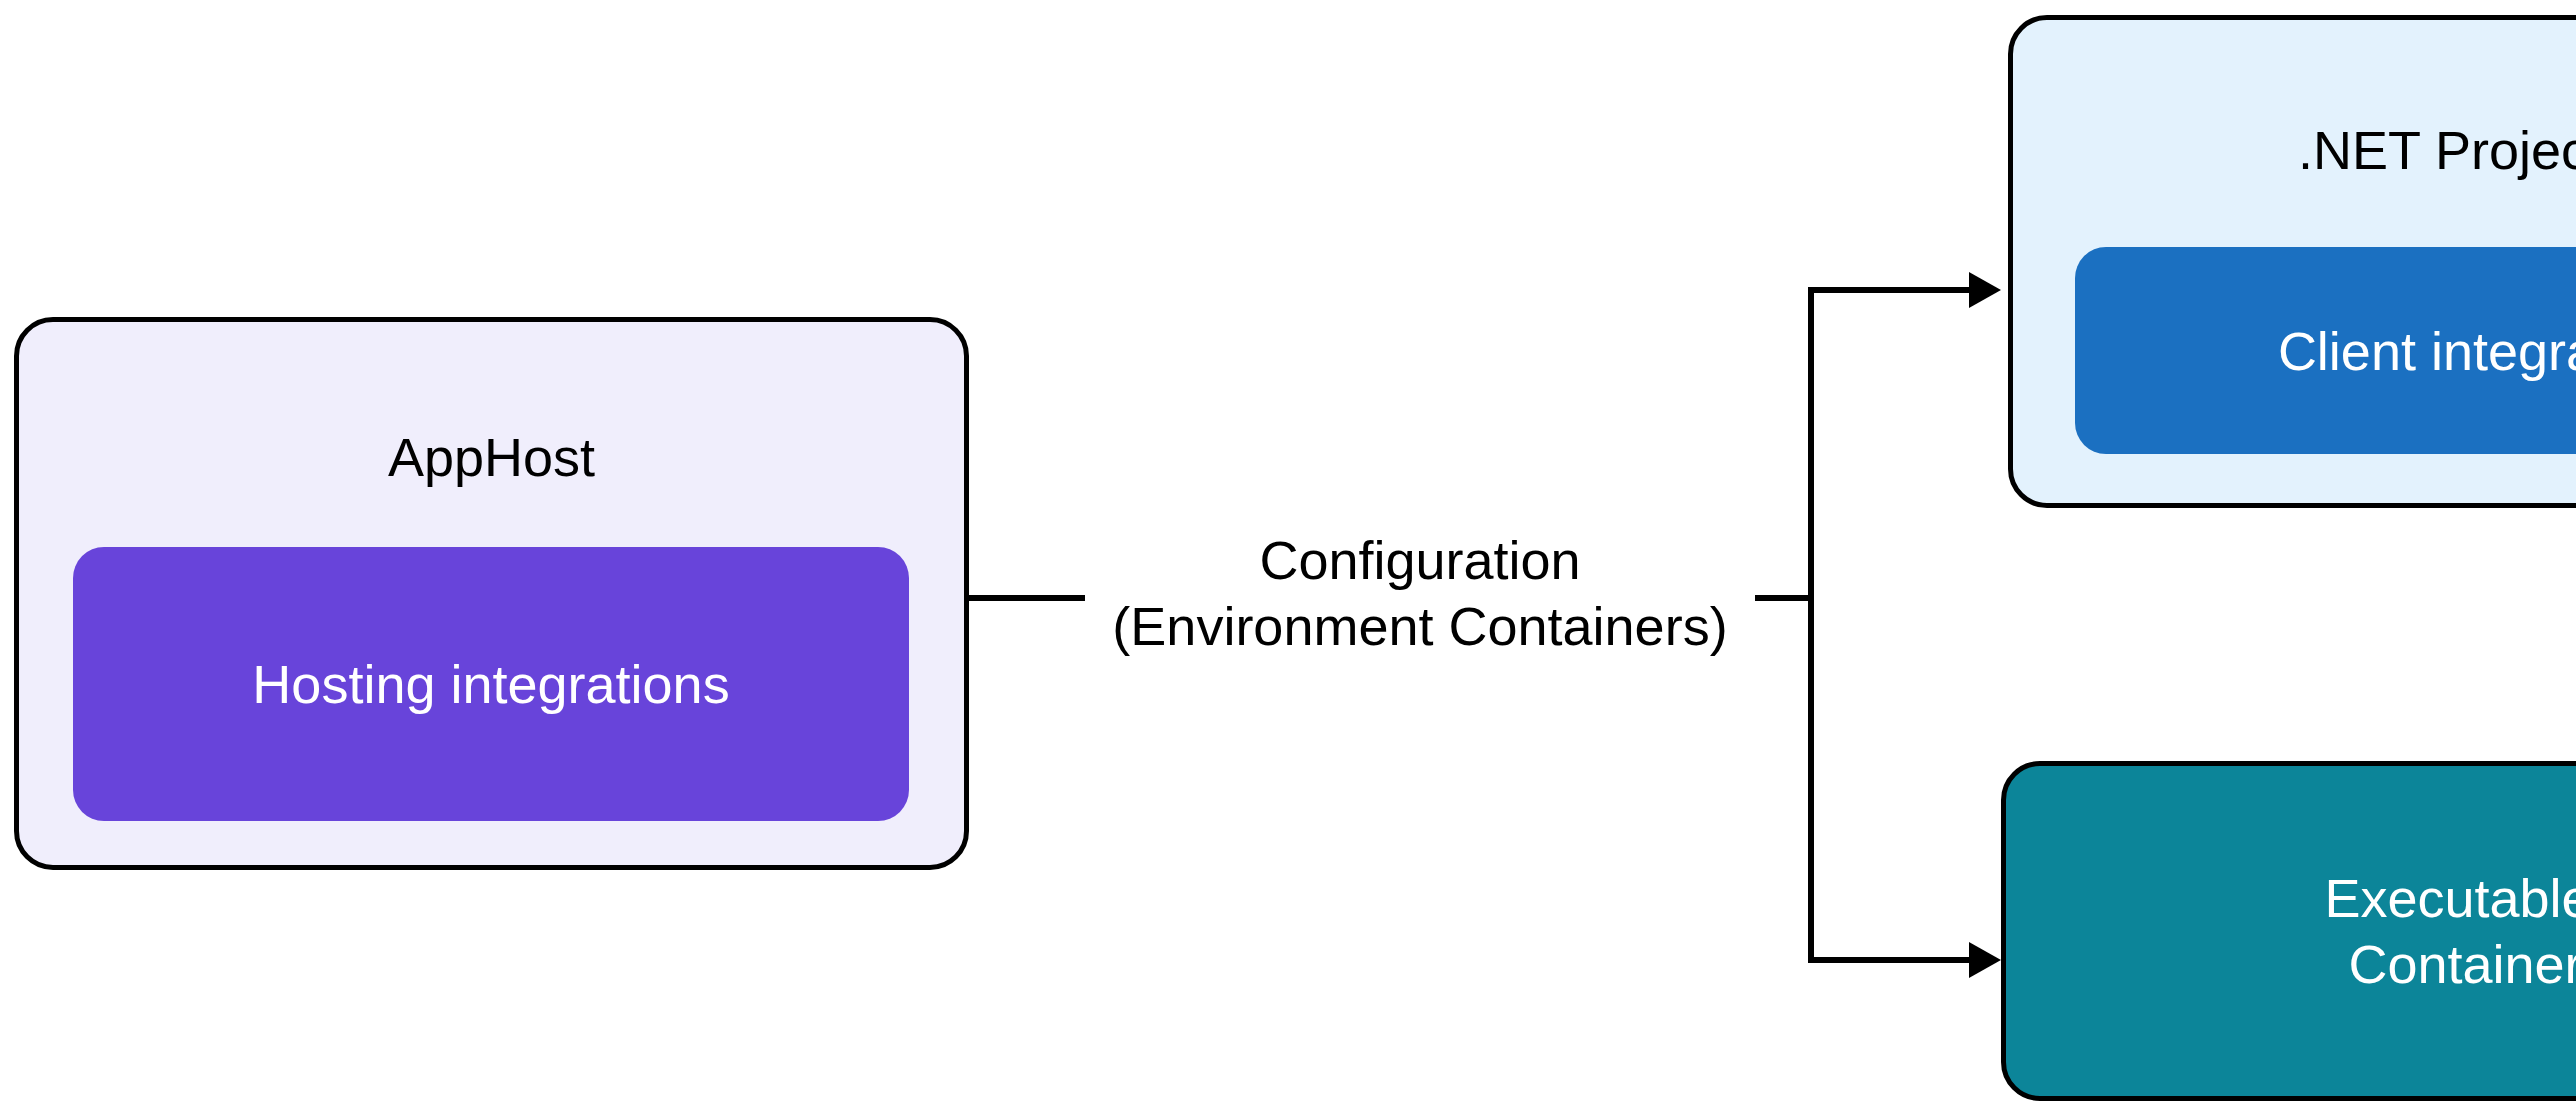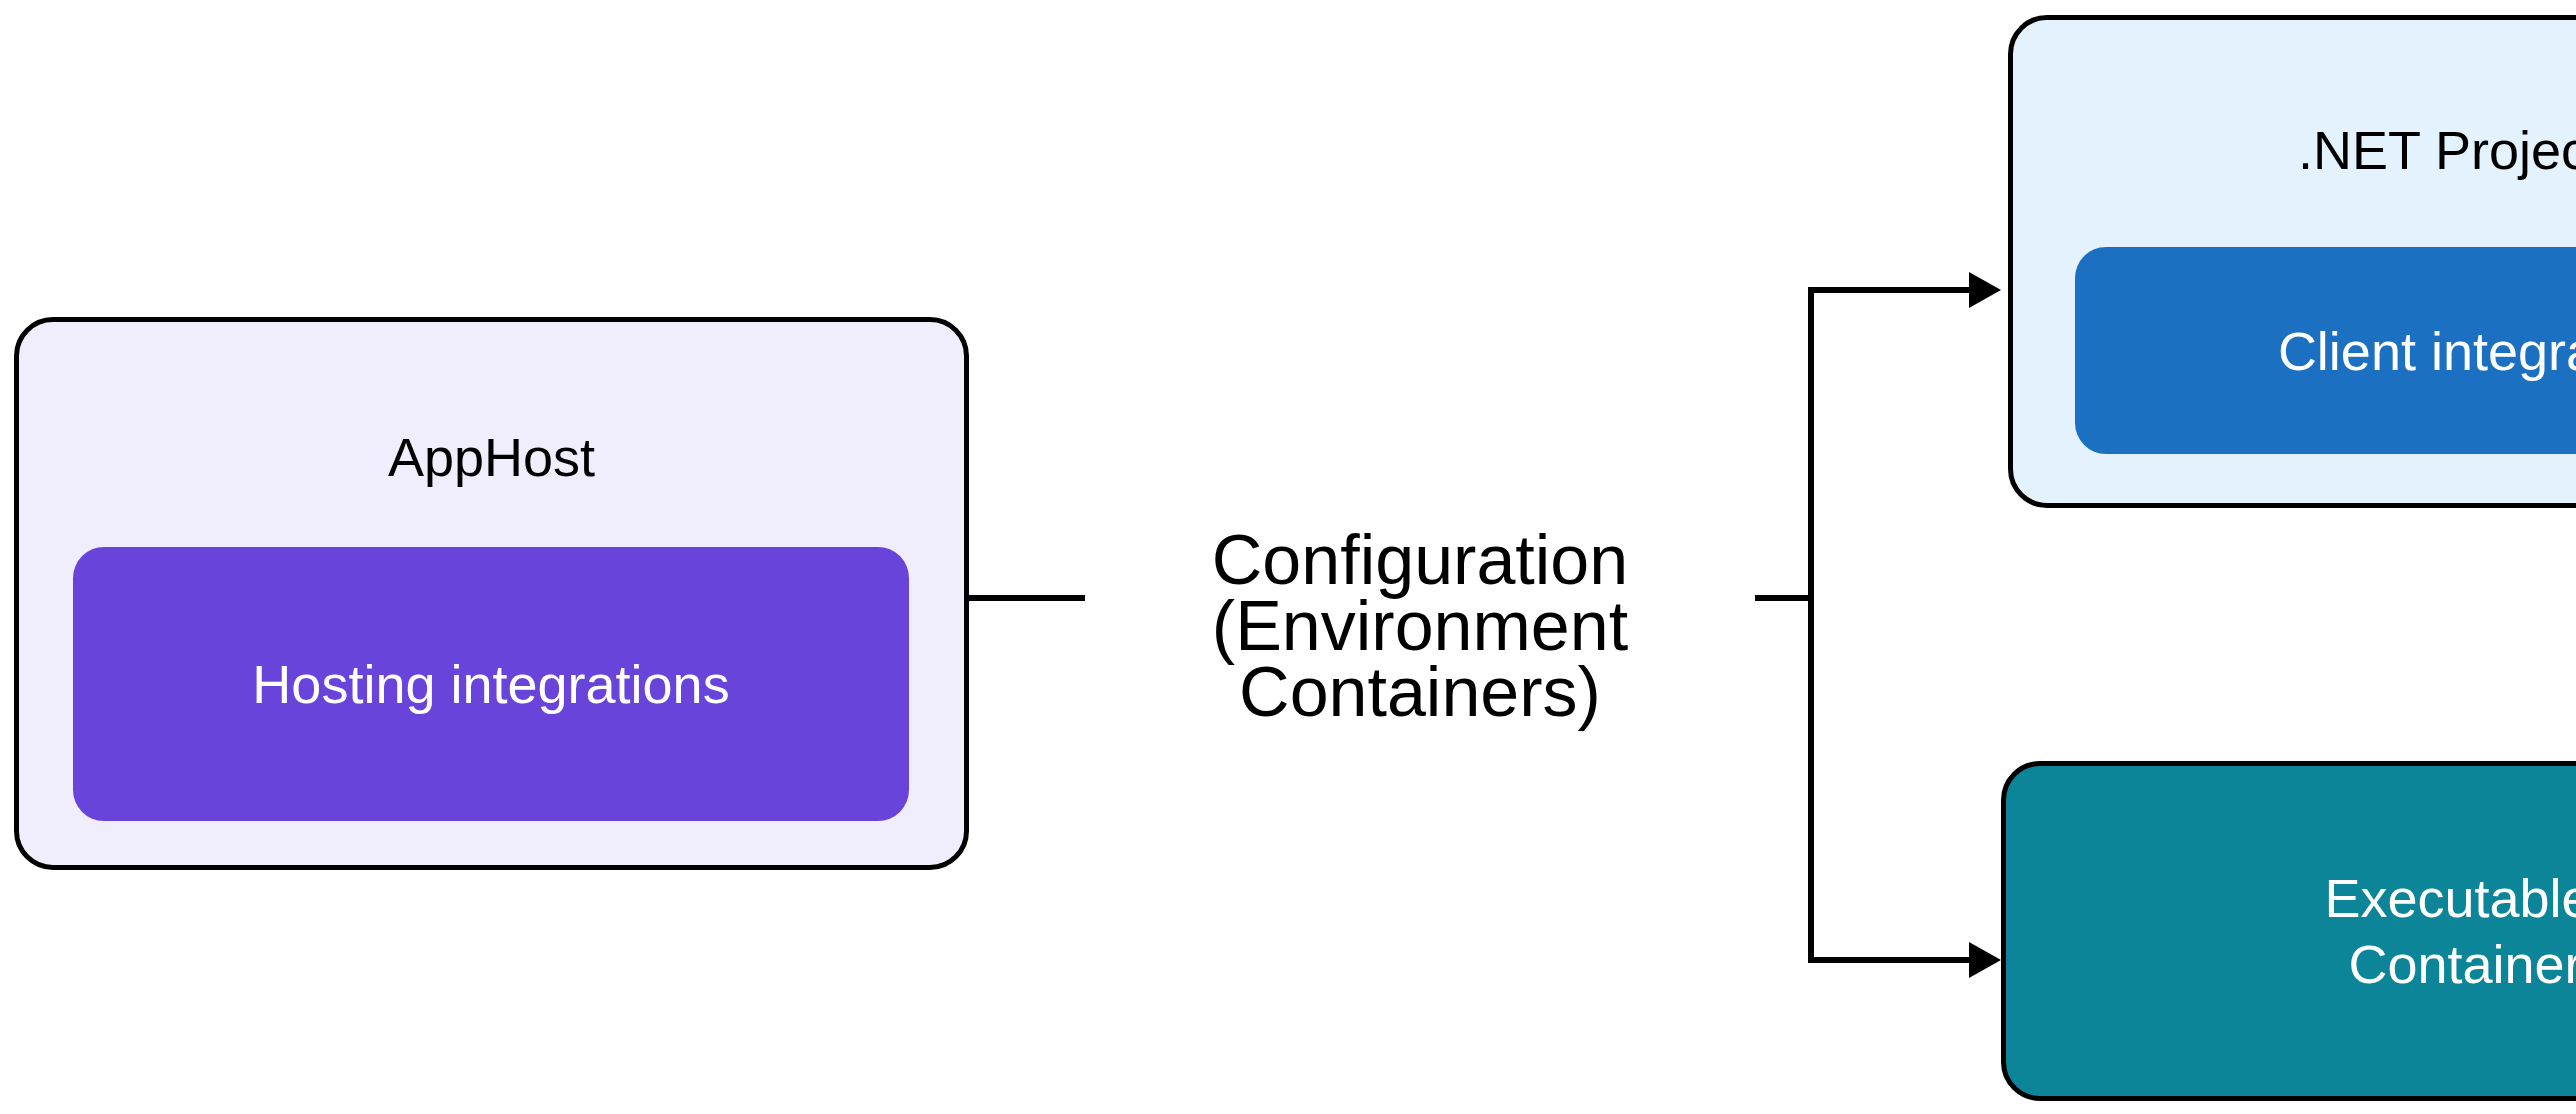--- a/index.html
+++ b/index.html
@@ -65,21 +65,21 @@
     border-bottom: 18px solid transparent;
     border-left: 32px solid #000000;
   }
   .edge-label {
     position: absolute;
     left: 1085px;
     top: 527px;
     width: 670px;
     background: #ffffff;
     color: #000000;
-    font-size: 70px;
+    font-size: 54px;
     line-height: 66px;
     text-align: center;
     z-index: 3;
   }
   .edge-label span { display: block; }
   #line-main        { left: 969px; top: 595px; width: 845px; height: 6.2px; z-index: 1; }
   #line-vertical    { left: 1808px; top: 287px;  width: 6.2px;   height: 676px; z-index: 1; }
   #line-top-branch  { left: 1808px; top: 287px;  width: 162px;  height: 6.2px; z-index: 1; }
   #line-bot-branch  { left: 1808px; top: 957px; width: 162px;  height: 6.2px; z-index: 1; }
   #arrow-top        { left: 1969px; top: 272px; }

